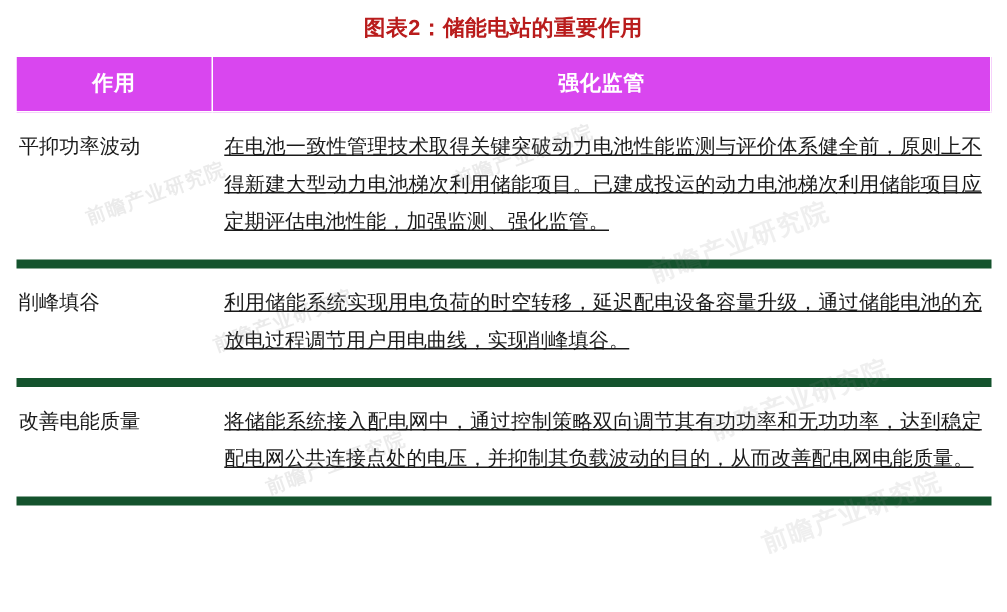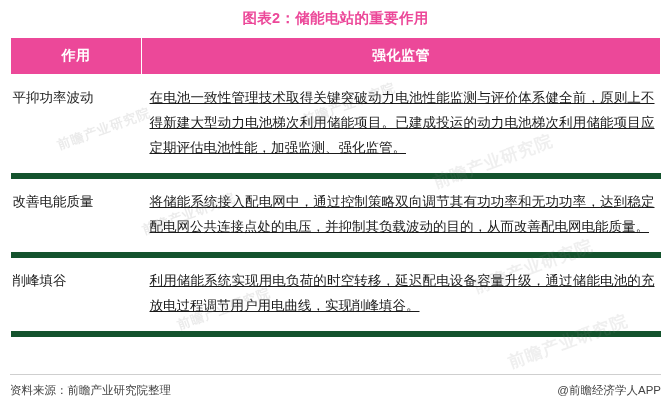--- a/index.html
+++ b/index.html
@@ -19,33 +19,33 @@
     width: 671px;
     height: 408px;
     position: relative;
     box-sizing: border-box;
     padding: 0 10px;
   }
   .title {
     text-align: center;
     font-size: 14.5px;
     font-weight: bold;
-    color: #ec4899;
+    color: #b91c1c;
     padding-top: 9px;
     padding-bottom: 9px;
     letter-spacing: 0.3px;
   }
   table.main {
     width: 651px;
     border-collapse: collapse;
     table-layout: fixed;
     font-size: 13.5px;
   }
   table.main th {
-    background: #ec4899;
+    background: #d946ef;
     color: #ffffff;
     font-weight: bold;
     font-size: 14px;
     height: 34px;
     border: 1px solid #ffffff;
     text-align: center;
     vertical-align: middle;
     letter-spacing: 0.5px;
   }
   table.main th.col-a { width: 128px; }
@@ -121,36 +121,32 @@
         <th class="col-a">作用</th>
         <th>强化监管</th>
       </tr>
     </thead>
     <tbody>
       <tr class="row-first">
         <td class="cell-a">平抑功率波动</td>
         <td class="cell-b">在电池一致性管理技术取得关键突破动力电池性能监测与评价体系健全前，原则上不得新建大型动力电池梯次利用储能项目。已建成投运的动力电池梯次利用储能项目应定期评估电池性能，加强监测、强化监管。</td>
       </tr>
       <tr>
+        <td class="cell-a">削峰填谷</td>
+        <td class="cell-b">利用储能系统实现用电负荷的时空转移，延迟配电设备容量升级，通过储能电池的充放电过程调节用户用电曲线，实现削峰填谷。</td>
+      </tr>
+      <tr>
         <td class="cell-a">改善电能质量</td>
         <td class="cell-b">将储能系统接入配电网中，通过控制策略双向调节其有功功率和无功功率，达到稳定配电网公共连接点处的电压，并抑制其负载波动的目的，从而改善配电网电能质量。</td>
-      </tr>
-      <tr>
-        <td class="cell-a">削峰填谷</td>
-        <td class="cell-b">利用储能系统实现用电负荷的时空转移，延迟配电设备容量升级，通过储能电池的充放电过程调节用户用电曲线，实现削峰填谷。</td>
       </tr>
     </tbody>
   </table>
 
   <div class="wm wm7">前瞻产业研究院</div>
   <div class="wm wm1">前瞻产业研究院</div>
   <div class="wm big wm2">前瞻产业研究院</div>
   <div class="wm wm3">前瞻产业研究院</div>
   <div class="wm big wm4">前瞻产业研究院</div>
   <div class="wm wm5">前瞻产业研究院</div>
   <div class="wm big wm6">前瞻产业研究院</div>
 
-  <div class="footer">
-    <span class="source">资料来源：前瞻产业研究院整理</span>
-    <span class="brand">@前瞻经济学人APP</span>
-  </div>
 
 </div>
 
 </body></html>

